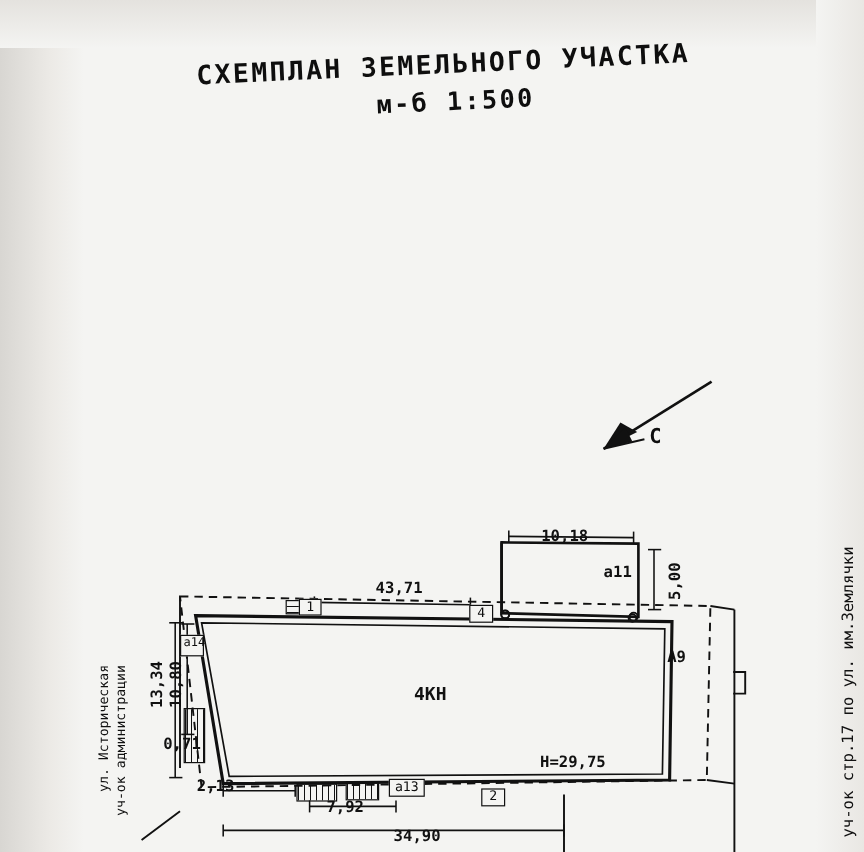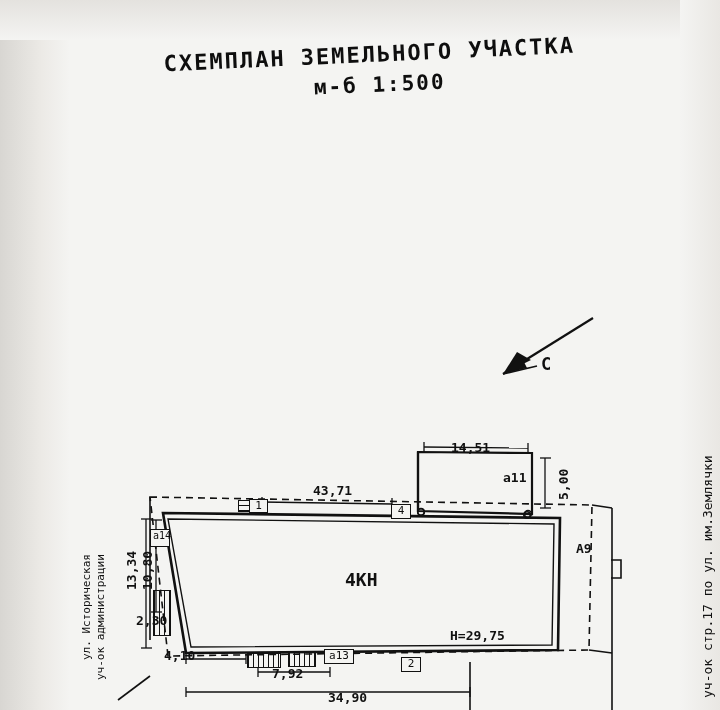--- a/index.html
+++ b/index.html
@@ -93,21 +93,21 @@
 
   
   .lbl {
     position: absolute;
     font-family: "DejaVu Sans Mono", monospace;
     font-size: 13px;
     color: #111;
     white-space: nowrap;
   }
   .lbl.b { font-weight: bold; }
-  .lbl.big { font-size: 18px; font-weight: bold; }
+  .lbl.big { font-size: 15px; font-weight: bold; }
   .lbl.small { font-size: 11px; }
 
   .rot90 {
     transform-origin: 0 0;
     transform: rotate(-90deg);
   }
 
   
   .box-note {
     position: absolute;
@@ -239,39 +239,39 @@
   <div class="hatch-h" style="left:238px; top:500px; width:24px; height:10px;"></div>
 
   <div class="box-note" style="left:249px; top:499px; width:13px; height:12px;">1</div>
   <div class="box-note" style="left:391px; top:504px; width:14px; height:13px;">4</div>
   <div class="box-note" style="left:401px; top:657px; width:14px; height:13px;">2</div>
   <div class="box-note" style="left:324px; top:649px; width:24px; height:13px;">а13</div>
   <div class="box-note" style="left:150px; top:529px; width:14px; height:16px; font-size:10px;">а14</div>
 
   <div class="lbl b" style="left:313px; top:483px;">43,71</div>
 
-  <div class="lbl b" style="left:451px; top:440px;">14,51</div>
+  <div class="lbl b" style="left:451px; top:440px;">10,18</div>
 
   <div class="lbl b" style="left:503px; top:470px;">а11</div>
 
   <div class="lbl b rot90" style="left:556px; top:500px;">5,00</div>
 
-  <div class="lbl b" style="left:576px; top:541px;">А9</div>
+  <div class="lbl b" style="left:556px; top:541px;">А9</div>
 
   <div class="lbl big" style="left:345px; top:569px;">4КН</div>
 
   <div class="lbl b" style="left:450px; top:628px;">H=29,75</div>
 
   <div class="lbl b rot90" style="left:124px; top:590px;">13,34</div>
 
   <div class="lbl b rot90" style="left:140px; top:590px;">10,80</div>
 
-  <div class="lbl b" style="left:136px; top:613px;">2,30</div>
-
-  <div class="lbl b" style="left:164px; top:648px;">4,10</div>
+  <div class="lbl b" style="left:136px; top:613px;">0,71</div>
+
+  <div class="lbl b" style="left:164px; top:648px;">2,13</div>
 
   <div class="lbl b" style="left:272px; top:666px;">7,92</div>
 
   <div class="lbl b" style="left:328px; top:690px;">34,90</div>
 
   <div class="lbl small rot90" style="left:80px; top:660px;">ул. Историческая</div>
   <div class="lbl small rot90" style="left:94px; top:680px;">уч-ок администрации</div>
 
   <div class="lbl rot90" style="left:700px; top:698px;">уч-ок стр.17 по ул. им.Землячки</div>
 

